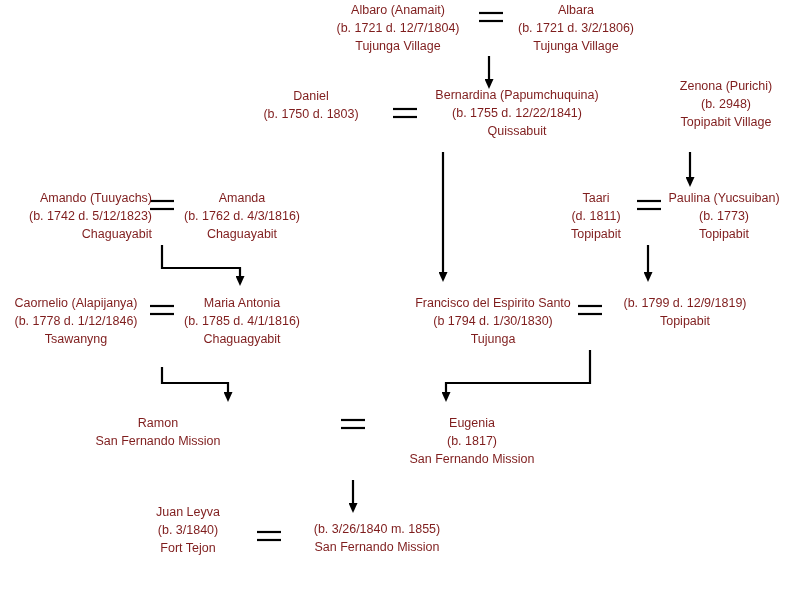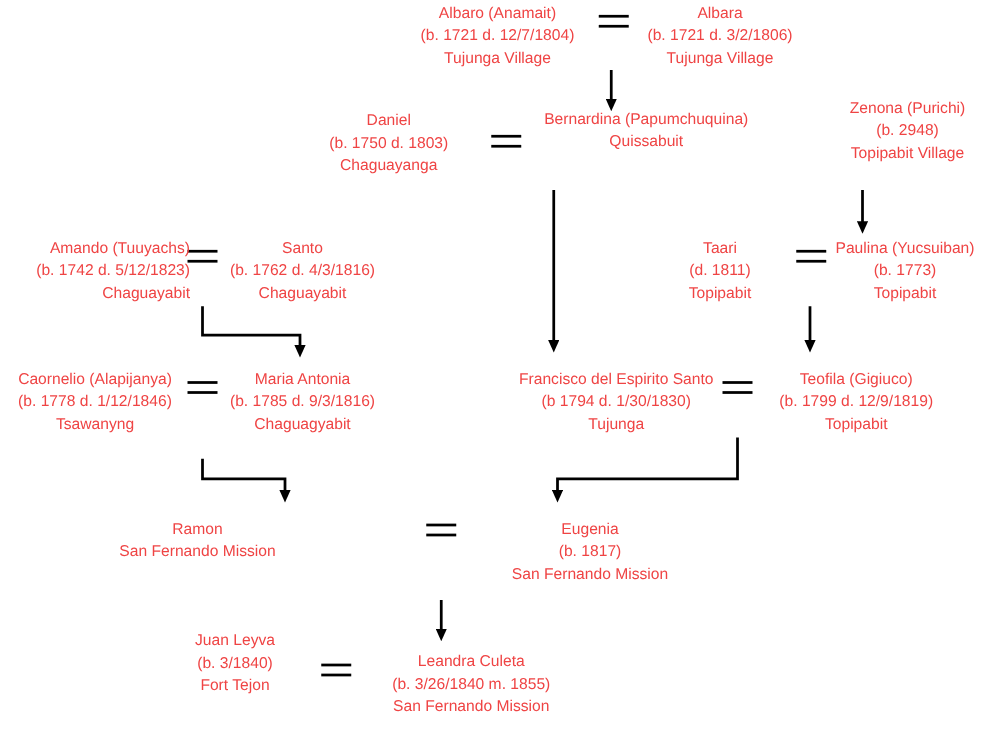--- a/index.html
+++ b/index.html
@@ -6,21 +6,21 @@
     margin: 0;
     padding: 0;
     background: #ffffff;
   }
   #canvas {
     position: relative;
     width: 800px;
     height: 592px;
     background: #ffffff;
     font-family: "Liberation Sans", sans-serif;
-    color: #ef4444;
+    color: #7f1d1d;
     overflow: hidden;
   }
   .person {
     position: absolute;
     text-align: center;
     font-size: 12.5px;
     line-height: 1.42;
     white-space: nowrap;
   }
   .person .line1 { display: block; }
@@ -96,78 +96,77 @@
 
   <div class="person" style="left:492px; top:2px; width:168px;">
     <span class="line1">Albara</span>
     <span class="line2">(b. 1721 d. 3/2/1806)</span>
     <span class="line3">Tujunga Village</span>
   </div>
 
   <div class="person" style="left:238px; top:88px; width:146px;">
     <span class="line1">Daniel</span>
     <span class="line2">(b. 1750 d. 1803)</span>
-    <span class="line3">Chaguayanga</span>
   </div>
 
   <div class="person" style="left:412px; top:87px; width:210px;">
     <span class="line1">Bernardina (Papumchuquina)</span>
+    <span class="line2">(b. 1755 d. 12/22/1841)</span>
     <span class="line3">Quissabuit</span>
   </div>
 
   <div class="person" style="left:652px; top:78px; width:148px;">
     <span class="line1">Zenona (Purichi)</span>
     <span class="line2">(b. 2948)</span>
     <span class="line3">Topipabit Village</span>
   </div>
 
   <div class="person" style="left:0px; top:190px; width:152px;text-align:right;">
     <span class="line1">Amando (Tuuyachs)</span>
     <span class="line2">(b. 1742 d. 5/12/1823)</span>
     <span class="line3">Chaguayabit</span>
   </div>
 
   <div class="person" style="left:168px; top:190px; width:148px;">
-    <span class="line1">Santo</span>
+    <span class="line1">Amanda</span>
     <span class="line2">(b. 1762 d. 4/3/1816)</span>
     <span class="line3">Chaguayabit</span>
   </div>
 
-  <div class="person" style="left:520px; top:190px; width:112px;">
+  <div class="person" style="left:540px; top:190px; width:112px;">
     <span class="line1">Taari</span>
     <span class="line2">(d. 1811)</span>
     <span class="line3">Topipabit</span>
   </div>
 
   <div class="person" style="left:648px; top:190px; width:152px;">
     <span class="line1">Paulina (Yucsuiban)</span>
     <span class="line2">(b. 1773)</span>
     <span class="line3">Topipabit</span>
   </div>
 
   <div class="person" style="left:0px; top:295px; width:152px;">
     <span class="line1">Caornelio (Alapijanya)</span>
     <span class="line2">(b. 1778 d. 1/12/1846)</span>
     <span class="line3">Tsawanyng</span>
   </div>
 
   <div class="person" style="left:168px; top:295px; width:148px;">
     <span class="line1">Maria Antonia</span>
-    <span class="line2">(b. 1785 d. 9/3/1816)</span>
+    <span class="line2">(b. 1785 d. 4/1/1816)</span>
     <span class="line3">Chaguagyabit</span>
   </div>
 
   <div class="person" style="left:393px; top:295px; width:200px;text-align:center;">
     <span class="line1">Francisco del Espirito Santo</span>
     <span class="line2">(b 1794 d. 1/30/1830)</span>
     <span class="line3">Tujunga</span>
   </div>
 
   <div class="person" style="left:602px; top:295px; width:166px;">
-    <span class="line1">Teofila (Gigiuco)</span>
     <span class="line2">(b. 1799 d. 12/9/1819)</span>
     <span class="line3">Topipabit</span>
   </div>
 
   <div class="person" style="left:60px; top:415px; width:196px;">
     <span class="line1">Ramon</span>
     <span class="line3">San Fernando Mission</span>
   </div>
 
   <div class="person" style="left:384px; top:415px; width:176px;">
@@ -176,18 +175,17 @@
     <span class="line3">San Fernando Mission</span>
   </div>
 
   <div class="person" style="left:126px; top:504px; width:124px;">
     <span class="line1">Juan Leyva</span>
     <span class="line2">(b. 3/1840)</span>
     <span class="line3">Fort Tejon</span>
   </div>
 
   <div class="person" style="left:282px; top:521px; width:190px;">
-    <span class="line1">Leandra Culeta</span>
     <span class="line2">(b. 3/26/1840 m. 1855)</span>
     <span class="line3">San Fernando Mission</span>
   </div>
 
 </div>
 
 </body></html>

